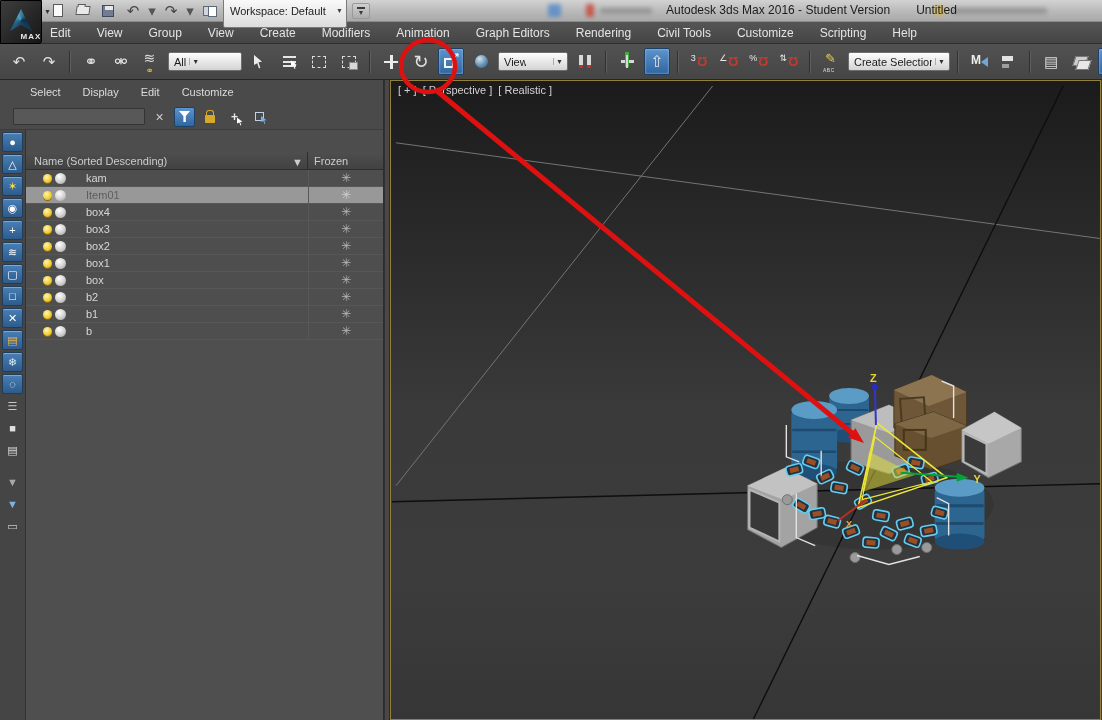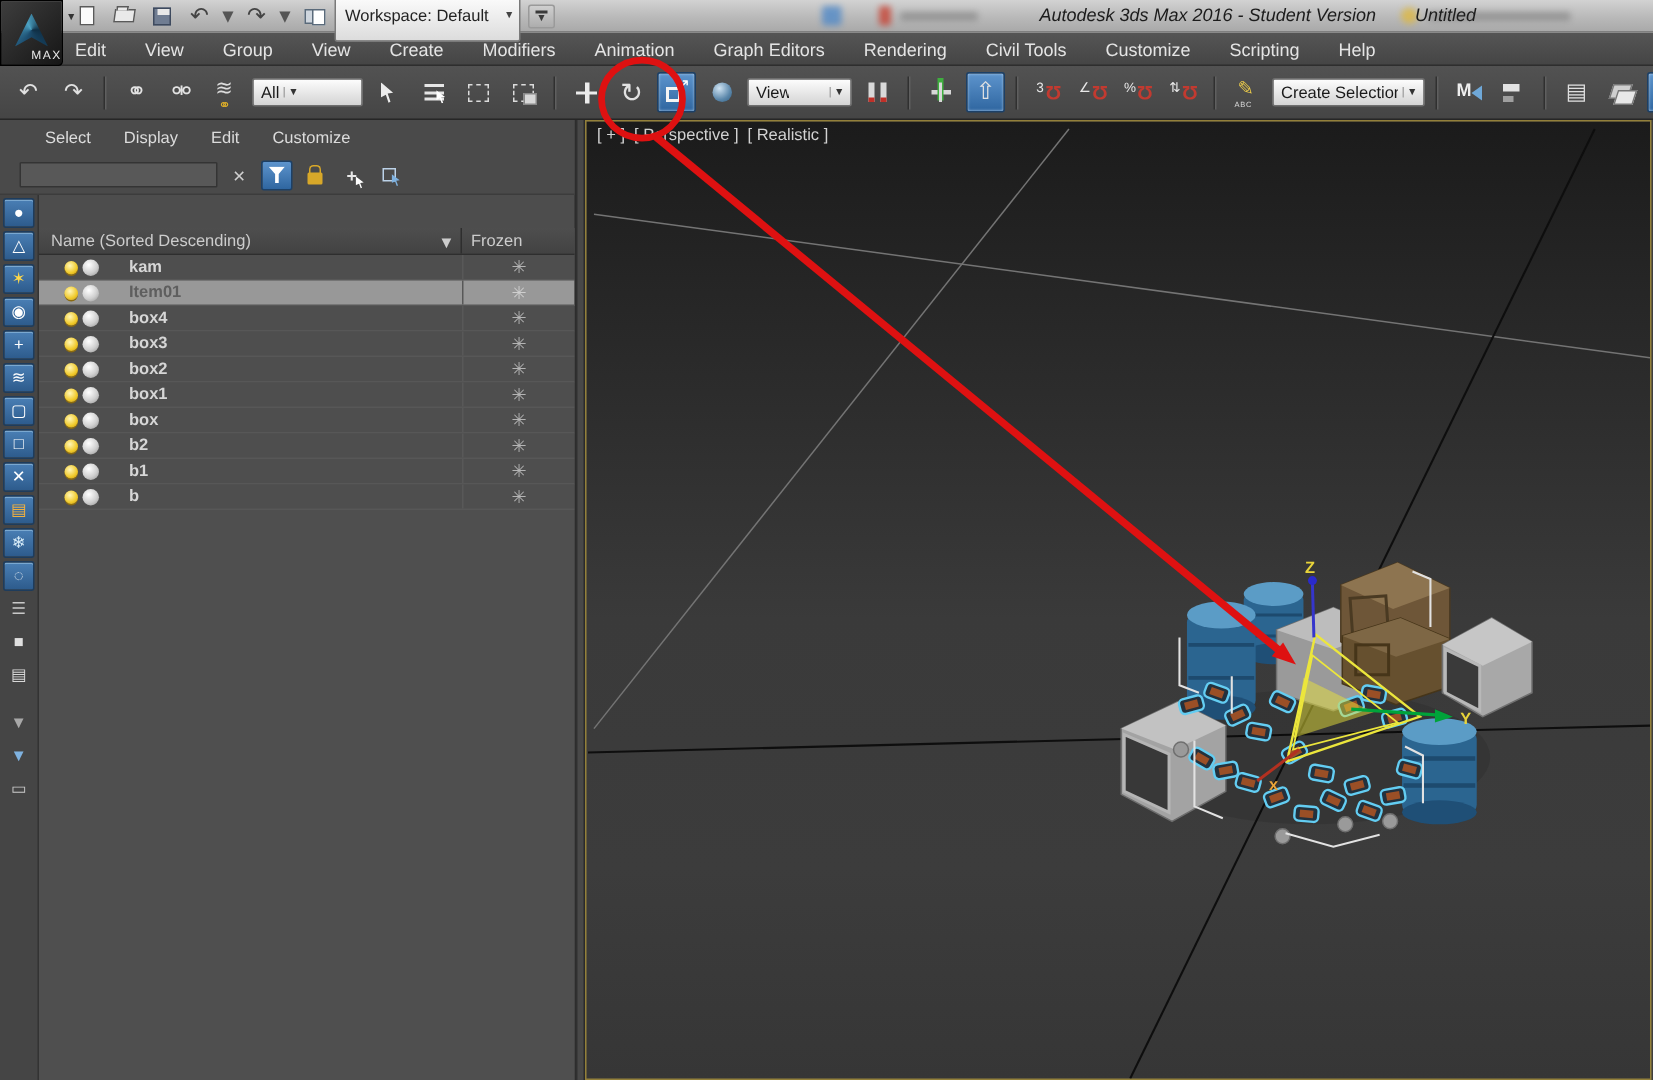--- a/index.html
+++ b/index.html
@@ -14,40 +14,40 @@
   .qa-btn{width:20px;height:18px;display:flex;align-items:center;justify-content:center;
     color:#444;font-size:13px;border-radius:2px;}
   .qa-btn.small{width:8px;font-size:8px;color:#555;}
   .ws-dd{display:flex;align-items:center;height:34px;background:linear-gradient(#ffffff,#dcdcdc);
     border:1px solid #7a7a7a;border-radius:2px;padding:0 3px 0 6px;margin-left:4px;justify-content:center;}
   .ws-dd .dd-val{font-size:11px;color:#222;width:102px;}
   .ws-dd .dd-arrow{font-size:7px;color:#444;padding-left:4px;}
   .overflow-btn{width:18px;height:16px;margin-left:5px;display:flex;flex-direction:column;align-items:center;justify-content:center;
     border:1px solid #9a9a9a;border-radius:2px;background:linear-gradient(#cfcfcf,#adadad);color:#3a3a3a;font-size:7px;line-height:5px;}
   .overflow-btn i{display:block;width:8px;border-top:2px solid #3a3a3a;margin-bottom:1px;}
-  .win-title{position:absolute;left:693px;top:3px;font-size:12px;color:#1c1c1c;z-index:2;white-space:nowrap;font-style:italic;}
+  .win-title{position:absolute;left:666px;top:3px;font-size:12px;color:#1c1c1c;z-index:2;white-space:nowrap;}
   .win-doc{margin-left:26px;}
   .blob{position:absolute;filter:blur(2px);opacity:.75;z-index:1;border-radius:2px;}
 
   
   .i-doc{width:10px;height:13px;background:#fbfbfb;border:1px solid #5a5a5a;}
   .i-folder-open{width:14px;height:9px;background:#e9e9e9;border:1px solid #5a5a5a;transform:skewX(-8deg);position:relative;}
   .i-folder-open::before{content:"";position:absolute;top:-3px;left:0;width:6px;height:2px;background:#e9e9e9;border:1px solid #5a5a5a;border-bottom:none;}
   .i-save{width:12px;height:12px;background:#707d92;border:1px solid #3e4a5e;position:relative;}
   .i-save::before{content:"";position:absolute;top:0;left:2px;width:8px;height:4px;background:#e8e8e8;}
   .i-proj{width:13px;height:10px;background:#cfd6de;border:1px solid #5a6a7a;position:relative;}
   .i-proj::before{content:"";position:absolute;right:-2px;bottom:-2px;width:7px;height:9px;background:#fff;border:1px solid #5a6a7a;}
 
   
   .max-logo{position:absolute;left:0;top:0;width:42px;height:44px;z-index:6;
     background:linear-gradient(135deg,#3d3d3d,#161616);border:1px solid #000;border-radius:0 0 3px 0;
     display:flex;flex-direction:column;align-items:center;justify-content:flex-end;padding-bottom:2px;}
   .max-swirl{width:22px;height:22px;background:conic-gradient(from 210deg,#1c4e70,#4da3c4,#0f2e44,#1c4e70);
     clip-path:polygon(0 100%,50% 0,100% 100%,50% 72%);margin-bottom:1px;}
-  .max-word{font-size:8px;font-weight:normal;color:#e8e8e8;letter-spacing:1px;padding-left:20px;}
+  .max-word{font-size:8px;font-weight:bold;color:#e8e8e8;letter-spacing:1px;padding-left:20px;}
   .logo-arrow{position:absolute;left:44px;top:8px;font-size:7px;color:#333;z-index:6;}
 
   
   .menubar{height:22px;background:linear-gradient(#555,#454545);display:flex;align-items:center;
     gap:26px;padding-left:50px;border-bottom:1px solid #2e2e2e;}
   .menu-item{font-size:12px;color:#e4e4e4;white-space:nowrap;}
 
   
   .toolbar{height:36px;background:linear-gradient(#525252,#454545);display:flex;align-items:center;
     gap:4px;padding-left:6px;border-bottom:1px solid #262626;}
@@ -131,21 +131,21 @@
   .strip-btn.blue{background:linear-gradient(#4a7fb5,#2d5b8c);border:1px solid #1e3c5c;box-shadow:inset 0 1px 0 #7aa8d0;}
   .strip-btn.gap{margin-top:10px;}
   .strip-glyph{font-size:11px;line-height:1;color:#fff;}
 
   .grid{flex:1;display:flex;flex-direction:column;background:#4f4f4f;min-width:0;margin-top:22px;}
   .grid-header{height:18px;display:flex;background:linear-gradient(#4e4e4e,#424242);border-bottom:1px solid #2e2e2e;}
   .gh-name{width:282px;display:flex;align-items:center;padding-left:8px;border-right:1px solid #2e2e2e;position:relative;}
   .gh-name span{font-size:11px;color:#cccccc;}
   .sort-arrow{position:absolute;right:4px;top:4px;font-size:8px;color:#c8c8c8;}
   .gh-frozen{flex:1;display:flex;align-items:center;padding-left:6px;font-size:11px;color:#cccccc;}
-  .rows{flex:1;overflow:hidden;font-weight:bold;}
+  .rows{flex:1;overflow:hidden;}
   .row{height:17px;display:flex;align-items:center;border-bottom:1px solid #575757;background:#4e4e4e;}
   .row.sel{background:#989898;justify-content:flex-end;}
   .row-icons{display:flex;align-items:center;gap:3px;padding-left:17px;width:60px;}
   .bulb{width:9px;height:9px;border-radius:50%;background:radial-gradient(circle at 40% 35%,#fff6b8,#f0c929 60%,#c09010);box-shadow:0 1px 0 #8a6a10;}
   .sphere{width:11px;height:11px;border-radius:50%;background:radial-gradient(circle at 38% 32%,#ffffff,#cfcfcf 55%,#8f8f8f);}
   .row-name{font-size:11px;color:#d6d6d6;width:222px;}
   .row.sel .row-name{color:#5e5e5e;}
   .cell-frozen{flex:1;text-align:center;border-left:1px solid #585858;align-self:stretch;display:flex;align-items:center;justify-content:center;}
   .snow{font-size:12px;color:#b4b4b4;}
   .row.sel .snow{color:#cfcfcf;}

